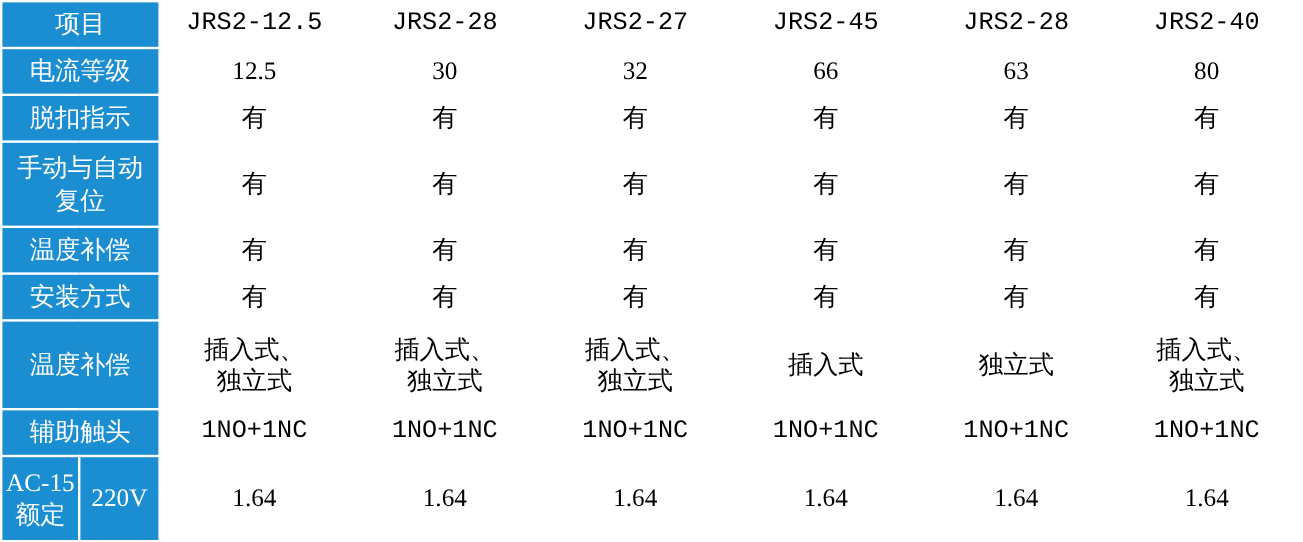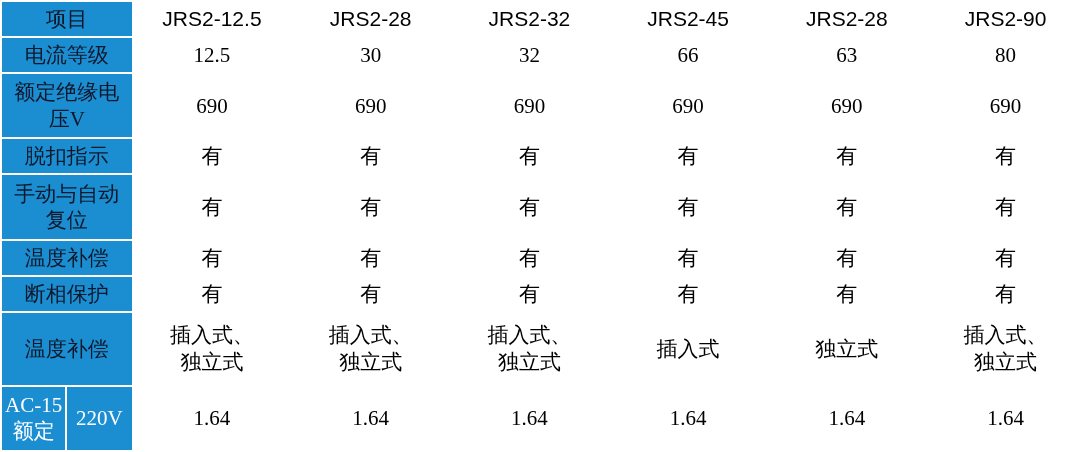--- a/index.html
+++ b/index.html
@@ -25,81 +25,72 @@
     border: 2px solid #ffffff;
     text-align: center;
     vertical-align: middle;
     font-size: 21px;
     line-height: 1.25;
     padding: 2px 2px;
     white-space: pre-line;
   }
   .hdr {
     background: #1b8ed2;
-    color: #0f172a;
+    color: #ffffff;
     font-size: 21px;
   }
   .hdr-sub {
     background: #1b8ed2;
     color: #ffffff;
     font-size: 18px;
   }
   .val {
     background: #ffffff;
     color: #000000;
   }
   .col-label-a { width: 65px; }
   .col-label-b { width: 66px; }
   .col-data { width: 158px; }
-  .latin { font-family: Liberation Sans, sans-serif; margin-top: 32px; }
+  .latin { font-family: Liberation Mono, monospace; margin-top: 32px; }
 </style>
 </head>
 <body>
 
 <table class="spec-table">
   <colgroup>
     <col class="col-label-a">
     <col class="col-label-b">
     <col class="col-data">
     <col class="col-data">
     <col class="col-data">
     <col class="col-data">
     <col class="col-data">
     <col class="col-data">
   </colgroup>
   <tbody>
     <tr>
       <td class="hdr" colspan="2">项目</td>
       <td class="val latin">JRS2-12.5</td>
       <td class="val latin">JRS2-28</td>
-      <td class="val latin">JRS2-32</td>
+      <td class="val latin">JRS2-27</td>
       <td class="val latin">JRS2-45</td>
       <td class="val latin">JRS2-28</td>
-      <td class="val latin">JRS2-90</td>
+      <td class="val latin">JRS2-40</td>
     </tr>
 
     <tr>
       <td class="hdr" colspan="2">电流等级</td>
       <td class="val">12.5</td>
       <td class="val">30</td>
       <td class="val">32</td>
       <td class="val">66</td>
       <td class="val">63</td>
       <td class="val">80</td>
     </tr>
 
-    <tr>
-      <td class="hdr" colspan="2">额定绝缘电压V</td>
-      <td class="val">690</td>
-      <td class="val">690</td>
-      <td class="val">690</td>
-      <td class="val">690</td>
-      <td class="val">690</td>
-      <td class="val">690</td>
-    </tr>
 
     <tr>
       <td class="hdr" colspan="2">脱扣指示</td>
       <td class="val">有</td>
       <td class="val">有</td>
       <td class="val">有</td>
       <td class="val">有</td>
       <td class="val">有</td>
       <td class="val">有</td>
     </tr>
@@ -119,21 +110,21 @@
       <td class="val">有</td>
       <td class="val">有</td>
       <td class="val">有</td>
       <td class="val">有</td>
       <td class="val">有</td>
       <td class="val">有</td>
     </tr>
 
 
     <tr>
-      <td class="hdr" colspan="2">断相保护</td>
+      <td class="hdr" colspan="2">安装方式</td>
       <td class="val">有</td>
       <td class="val">有</td>
       <td class="val">有</td>
       <td class="val">有</td>
       <td class="val">有</td>
       <td class="val">有</td>
     </tr>
 
     <tr style="height:74px;">
       <td class="hdr" colspan="2">温度补偿</td>
@@ -142,20 +133,29 @@
       <td class="val">插入式、
 独立式</td>
       <td class="val">插入式、
 独立式</td>
       <td class="val">插入式</td>
       <td class="val">独立式</td>
       <td class="val">插入式、
 独立式</td>
     </tr>
 
+    <tr>
+      <td class="hdr" colspan="2">辅助触头</td>
+      <td class="val latin">1NO+1NC</td>
+      <td class="val latin">1NO+1NC</td>
+      <td class="val latin">1NO+1NC</td>
+      <td class="val latin">1NO+1NC</td>
+      <td class="val latin">1NO+1NC</td>
+      <td class="val latin">1NO+1NC</td>
+    </tr>
 
     <tr>
       <td class="hdr-sub">AC-15额定</td>
       <td class="hdr-sub">220V</td>
       <td class="val">1.64</td>
       <td class="val">1.64</td>
       <td class="val">1.64</td>
       <td class="val">1.64</td>
       <td class="val">1.64</td>
       <td class="val">1.64</td>

